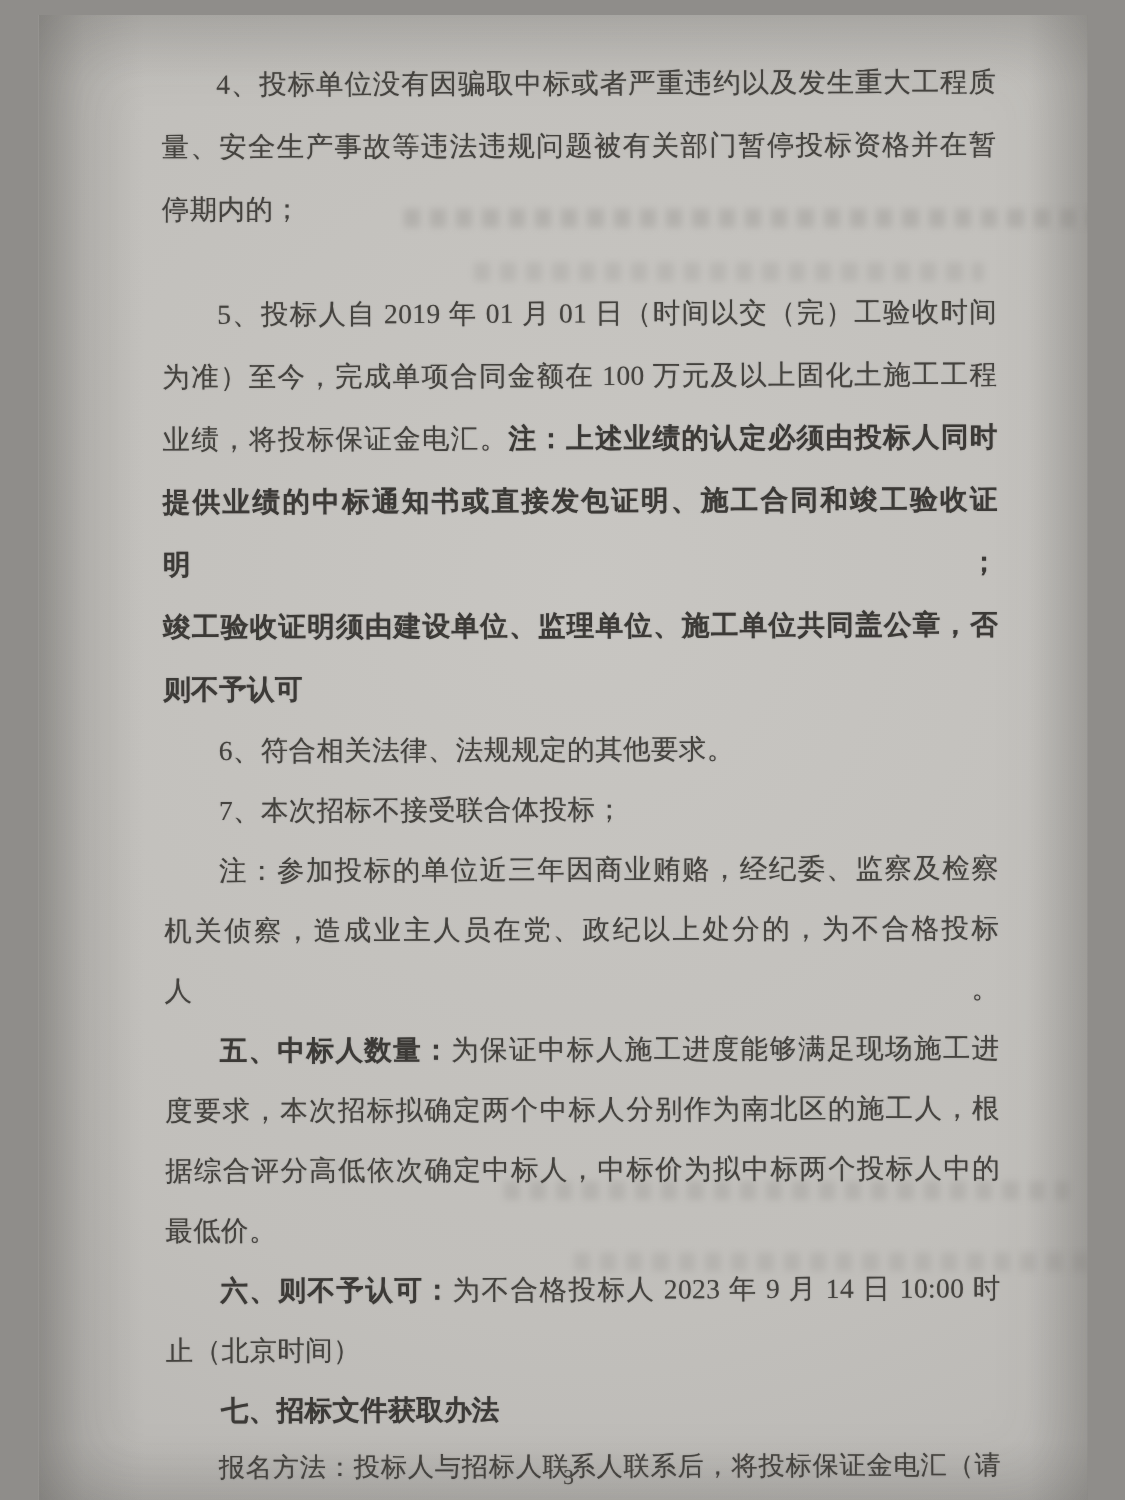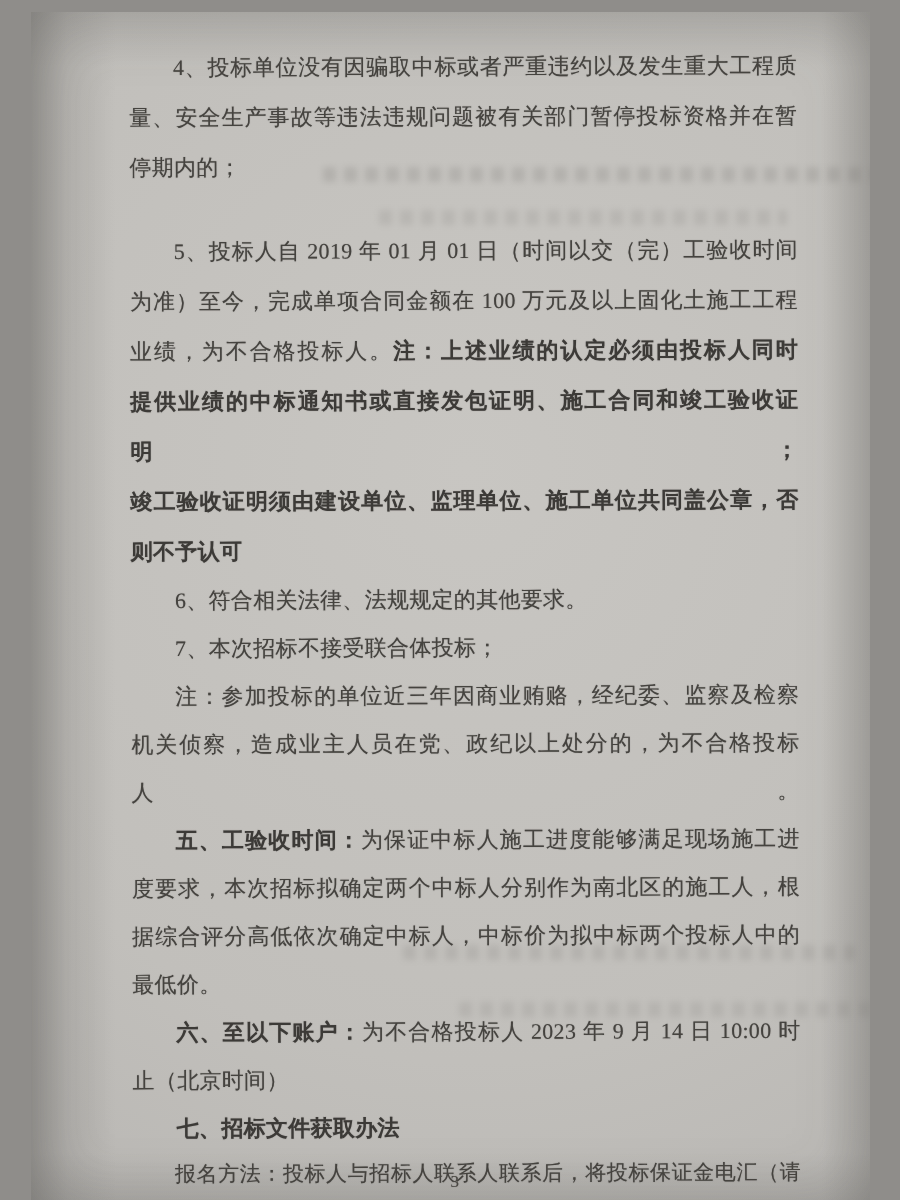--- a/index.html
+++ b/index.html
@@ -72,36 +72,36 @@
   <div class="ghost g3"></div>
   <div class="ghost g4"></div>
 
   <div class="textcol">
     <p class="line indent fill">4、投标单位没有因骗取中标或者严重违约以及发生重大工程质</p>
     <p class="line fill">量、安全生产事故等违法违规问题被有关部门暂停投标资格并在暂</p>
     <p class="line">停期内的；</p>
 
     <p class="line indent fill gap">5、投标人自 2019 年 01 月 01 日（时间以交（完）工验收时间</p>
     <p class="line fill">为准）至今，完成单项合同金额在 100 万元及以上固化土施工工程</p>
-    <p class="line fill"><span>业绩，为不合格投标人。</span><span class="b">注：上述业绩的认定必须由投标人同时</span></p>
+    <p class="line fill"><span>业绩，将投标保证金电汇。</span><span class="b">注：上述业绩的认定必须由投标人同时</span></p>
     <p class="line fill b">提供业绩的中标通知书或直接发包证明、施工合同和竣工验收证明；</p>
     <p class="line fill b">竣工验收证明须由建设单位、监理单位、施工单位共同盖公章，否</p>
     <p class="line b">则不予认可</p>
 
     <p class="line indent lh48">6、符合相关法律、法规规定的其他要求。</p>
     <p class="line indent lh48">7、本次招标不接受联合体投标；</p>
     <p class="line indent fill lh48">注：参加投标的单位近三年因商业贿赂，经纪委、监察及检察</p>
     <p class="line fill lh48">机关侦察，造成业主人员在党、政纪以上处分的，为不合格投标人。</p>
 
-    <p class="line indent fill lh48"><span class="b">五、工验收时间：</span><span>为保证中标人施工进度能够满足现场施工进</span></p>
+    <p class="line indent fill lh48"><span class="b">五、中标人数量：</span><span>为保证中标人施工进度能够满足现场施工进</span></p>
     <p class="line fill lh48">度要求，本次招标拟确定两个中标人分别作为南北区的施工人，根</p>
     <p class="line fill lh48">据综合评分高低依次确定中标人，中标价为拟中标两个投标人中的</p>
     <p class="line lh48">最低价。</p>
 
-    <p class="line indent fill lh48"><span class="b">六、至以下账户：</span><span>为不合格投标人 </span><span class="u">2023 年 9 月 14 日 10:00 时</span></p>
+    <p class="line indent fill lh48"><span class="b">六、则不予认可：</span><span>为不合格投标人 </span><span class="u">2023 年 9 月 14 日 10:00 时</span></p>
     <p class="line lh48">止（北京时间）</p>
 
     <p class="line indent b lh48">七、招标文件获取办法</p>
     <p class="line indent fill lh42">报名方法：投标人与招标人联系人联系后，将投标保证金电汇（请</p>
     <p class="line fill lh42">在摘要栏注明土壤固化投标保证金）至以下账户（投标保证金必须以</p>
   </div>
 
   <div class="pagenum">3</div>
 </div>
 

